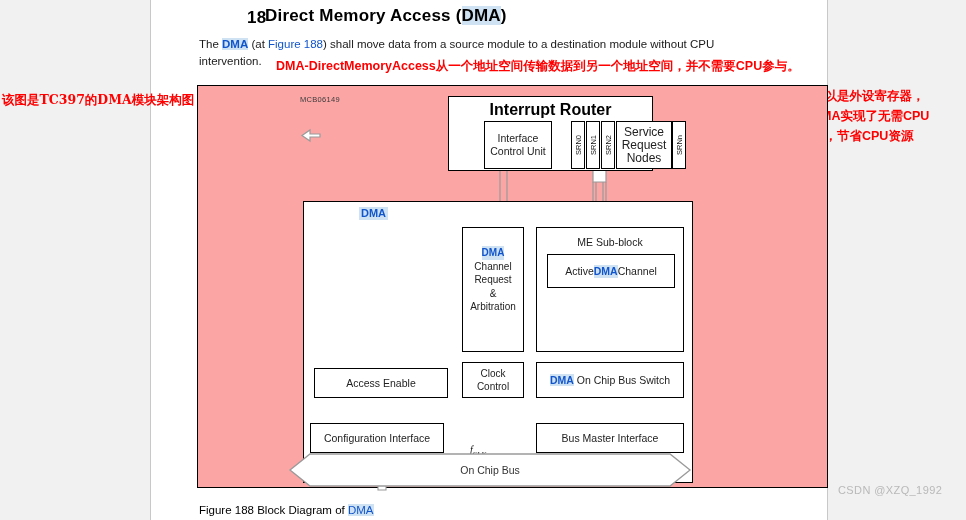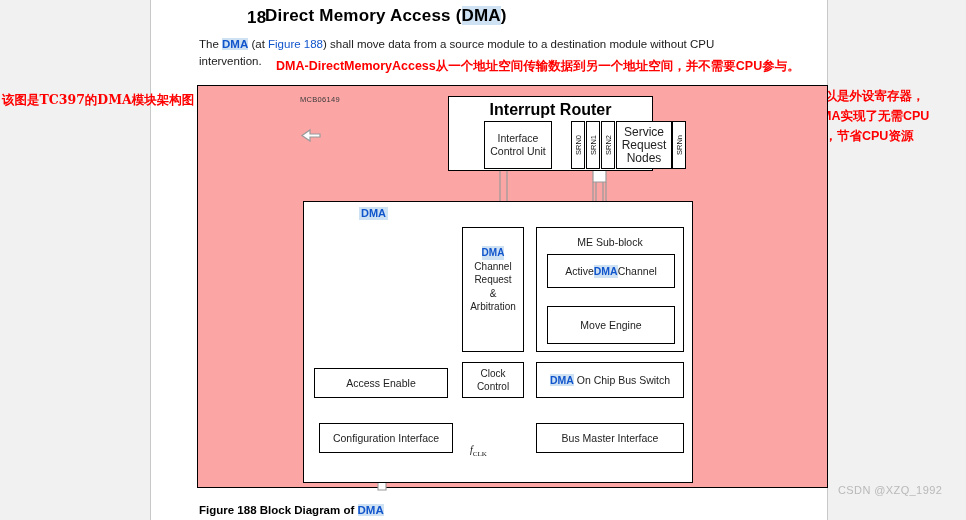--- a/index.html
+++ b/index.html
@@ -78,34 +78,34 @@
   #crab .inner{position:absolute;left:0;top:18px;width:100%;text-align:center;font-size:10px;line-height:13.5px;color:#222;}
 
   #mesub{left:232px;top:25px;width:148px;height:125px;display:block;text-decoration:underline;}
   #mesub .metitle{position:absolute;left:0;top:8px;width:100%;text-align:center;font-size:10.5px;color:#222;}
   #adc{left:10px;top:26px;width:128px;height:34px;display:flex;}
   #move{left:10px;top:78px;width:128px;height:38px;display:flex;}
 
   #accen{left:10px;top:166px;width:134px;height:30px;display:flex;}
   #clkctl{left:158px;top:160px;width:62px;height:36px;display:flex;font-size:10px;}
   #ocbs{left:232px;top:160px;width:148px;height:36px;display:flex;font-size:10.5px;}
-  #cfgif{left:15px;top:221px;width:134px;height:30px;display:flex;}
+  #cfgif{left:6px;top:221px;width:134px;height:30px;display:flex;}
   #bmif{left:232px;top:221px;width:148px;height:30px;display:flex;}
   svg{overflow:visible;display:block;}
 
   #fclk{position:absolute;left:272px;top:358px;font-size:10px;color:#111;
     font-family:"Liberation Serif","DejaVu Serif",serif;font-style:italic;}
   #fclk sub{font-style:normal;font-size:7px;}
 
   
   #ocb-wrap{position:absolute;left:92px;top:368px;width:400px;height:32px;}
   #ocb-label{position:absolute;left:0;top:10px;width:400px;text-align:center;font-size:10.5px;color:#333;}
 
   
-  #caption{position:absolute;left:199px;top:504px;font-size:11.5px;font-weight:bold;color:#000;}
+  #caption{position:absolute;left:199px;top:504px;font-size:11.5px;font-weight:normal;color:#000;}
   #caption .hl2{background:#cfe2f3;color:#1155cc;}
 
   #watermark{position:absolute;left:838px;top:484px;font-size:11px;color:#b9b9b9;letter-spacing:.4px;}
 </style>
 </head>
 <body>
 
 <div id="left-gutter"></div>
 <div id="right-gutter"></div>
 
@@ -212,33 +212,38 @@
       </div>
     </div>
 
     <div class="box" id="mesub">
       <div class="metitle">ME Sub-block</div>
       <div class="box" id="adc">
         <span>Active </span>
           <span class="hl" style="color:#1155cc;font-weight:bold;">DMA</span>
           <span> Channel</span>
       </div>
-      <div class="box" id="move">Move Engine</div>
     </div>
 
     <div class="box" id="clkctl">
       <div><span>Clock</span><br><span>Control</span></div>
     </div>
     <div class="box" id="accen">Access Enable</div>
     <div class="box" id="ocbs">
       <div><span class="hl" style="color:#1155cc;font-weight:bold;">DMA</span><span> On Chip Bus Switch</span></div>
     </div>
     <div class="box" id="cfgif">Configuration  Interface</div>
     <div class="box" id="bmif">Bus Master Interface</div>
   </div>
 
   <div id="fclk"><span>f</span><sub>CLK</sub></div>
 
+  <div id="ocb-wrap">
+    <svg width="400" height="32">
+      <polygon points="20,0 380,0 400,16 380,32 20,32 0,16" fill="#ffffff" stroke="#9a9a9a" stroke-width="1.3"></polygon>
+    </svg>
+    <div id="ocb-label">On Chip Bus</div>
+  </div>
 </div>
 
 <div id="caption"><span>Figure 188   Block Diagram of </span><span class="hl2">DMA</span></div>
 
 <div id="watermark">CSDN @XZQ_1992</div>
 
 </body></html>

